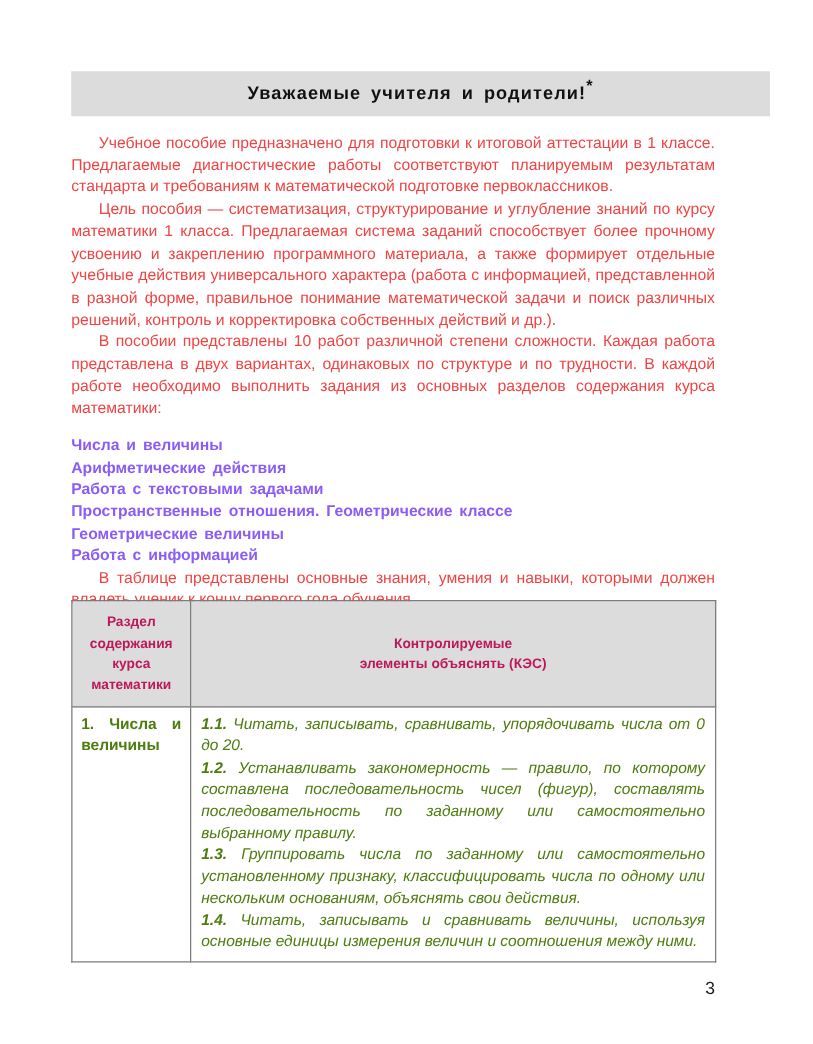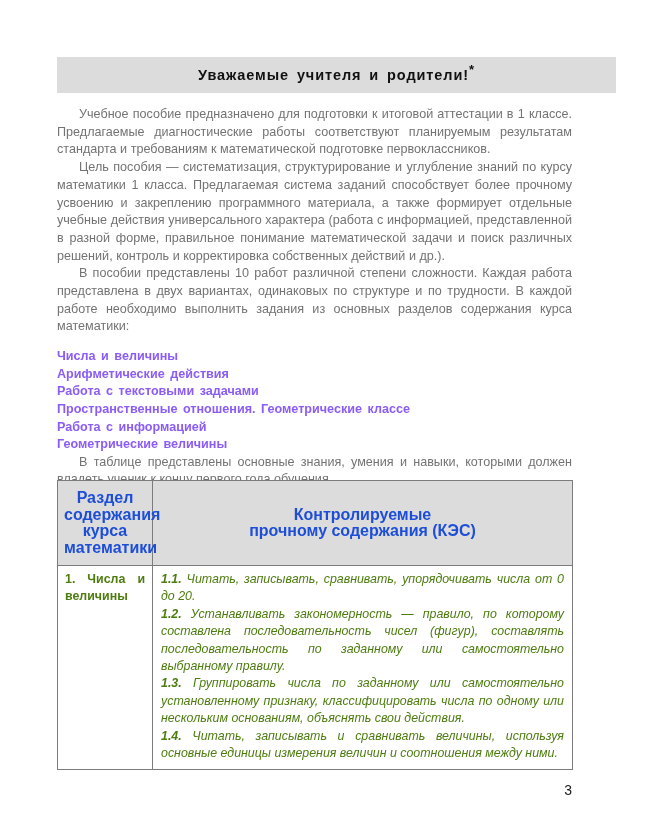--- a/index.html
+++ b/index.html
@@ -57,21 +57,21 @@
     top: 106px;
     width: 515px;
   }
   p.para {
     margin: 0 0 0 0;
     font-size: 12.6px;
     line-height: 17.7px;
     text-align: justify;
     text-justify: inter-word;
     text-indent: 22px;
-    color: #737373;
+    color: #ef4444;
     -webkit-hyphens: manual;
     hyphens: manual;
   }
 
   
   .sections {
     margin: 12px 0 0 0;
     padding: 0;
     list-style: none;
   }
@@ -96,27 +96,27 @@
     border-collapse: collapse;
     border: 1px solid #7c7c7c;
     table-layout: fixed;
   }
   .kes-table col.c1 { width: 95px; }
   .kes-table col.c2 { width: 420px; }
 
   .kes-table thead th {
     background: #dcdcdc;
     border: 1px solid #7c7c7c;
-    font-size: 16px;
+    font-size: 11px;
     font-weight: bold;
     text-align: center;
     vertical-align: middle;
     padding: 8px 6px;
     line-height: 16.5px;
-    color: #1d4ed8;
+    color: #be185d;
     margin-top: 24px;
   }
   .kes-table thead th.th-left { height: 68px; }
 
   .kes-table tbody td {
     border: 1px solid #7c7c7c;
     vertical-align: top;
     padding: 5px 8px 7px 8px;
     font-size: 12.4px;
     line-height: 17.4px;
@@ -166,43 +166,43 @@
 
     <p class="para">Учебное пособие предназначено для подготовки к итоговой аттестации в 1 классе. Предлагаемые диагностические работы соответствуют планируемым результатам стандарта и требованиям к математической подготовке первоклассников.</p>
     <p class="para">Цель пособия — систематизация, структурирование и углубление знаний по курсу математики 1 класса. Предлагаемая система заданий способствует более прочному усвоению и закреплению программного материала, а также формирует отдельные учебные действия универсального характера (работа с информацией, представленной в разной форме, правильное понимание математической задачи и поиск различных решений, контроль и корректировка собственных действий и др.).</p>
     <p class="para">В пособии представлены 10 работ различной степени сложности. Каждая работа представлена в двух вариантах, одинаковых по структуре и по трудности. В каждой работе необходимо выполнить задания из основных разделов содержания курса математики:</p>
 
     <ul class="sections">
       <li>Числа  и  величины</li>
       <li>Арифметические  действия</li>
       <li>Работа  с  текстовыми  задачами</li>
       <li>Пространственные  отношения.  Геометрические  классе</li>
+      <li>Геометрические  величины</li>
       <li>Работа  с  информацией</li>
-      <li>Геометрические  величины</li>
     </ul>
 
     <p class="para para-after-list">В таблице представлены основные знания, умения и навыки, которыми должен владеть ученик к концу первого года обучения.</p>
   </div>
 
   <table class="kes-table">
     <colgroup>
       <col class="c1">
       <col class="c2">
     </colgroup>
     <thead>
       <tr>
         <th class="th-left">
           <span>Раздел</span><br>
           <span>содержания</span><br>
           <span>курса</span><br>
           <span>математики</span>
         </th>
         <th>
           <span>Контролируемые</span><br>
-          <span>прочному  содержания (КЭС)</span>
+          <span>элементы  объяснять (КЭС)</span>
         </th>
       </tr>
     </thead>
     <tbody>
       <tr>
         <td class="cell-section">1. Числа  и  величины</td>
         <td class="cell-items">
           <p class="kes-item"><b>1.1.</b> <span>Читать, записывать, сравнивать, упорядочивать числа от 0 до 20.</span></p>
           <p class="kes-item"><b>1.2.</b> <span>Устанавливать закономерность — правило, по которому составлена последовательность чисел (фигур), составлять последовательность по заданному или самостоятельно выбранному правилу.</span></p>
           <p class="kes-item"><b>1.3.</b> <span>Группировать числа по заданному или самостоятельно установленному признаку, классифицировать числа по одному или нескольким основаниям, объяснять свои действия.</span></p>

